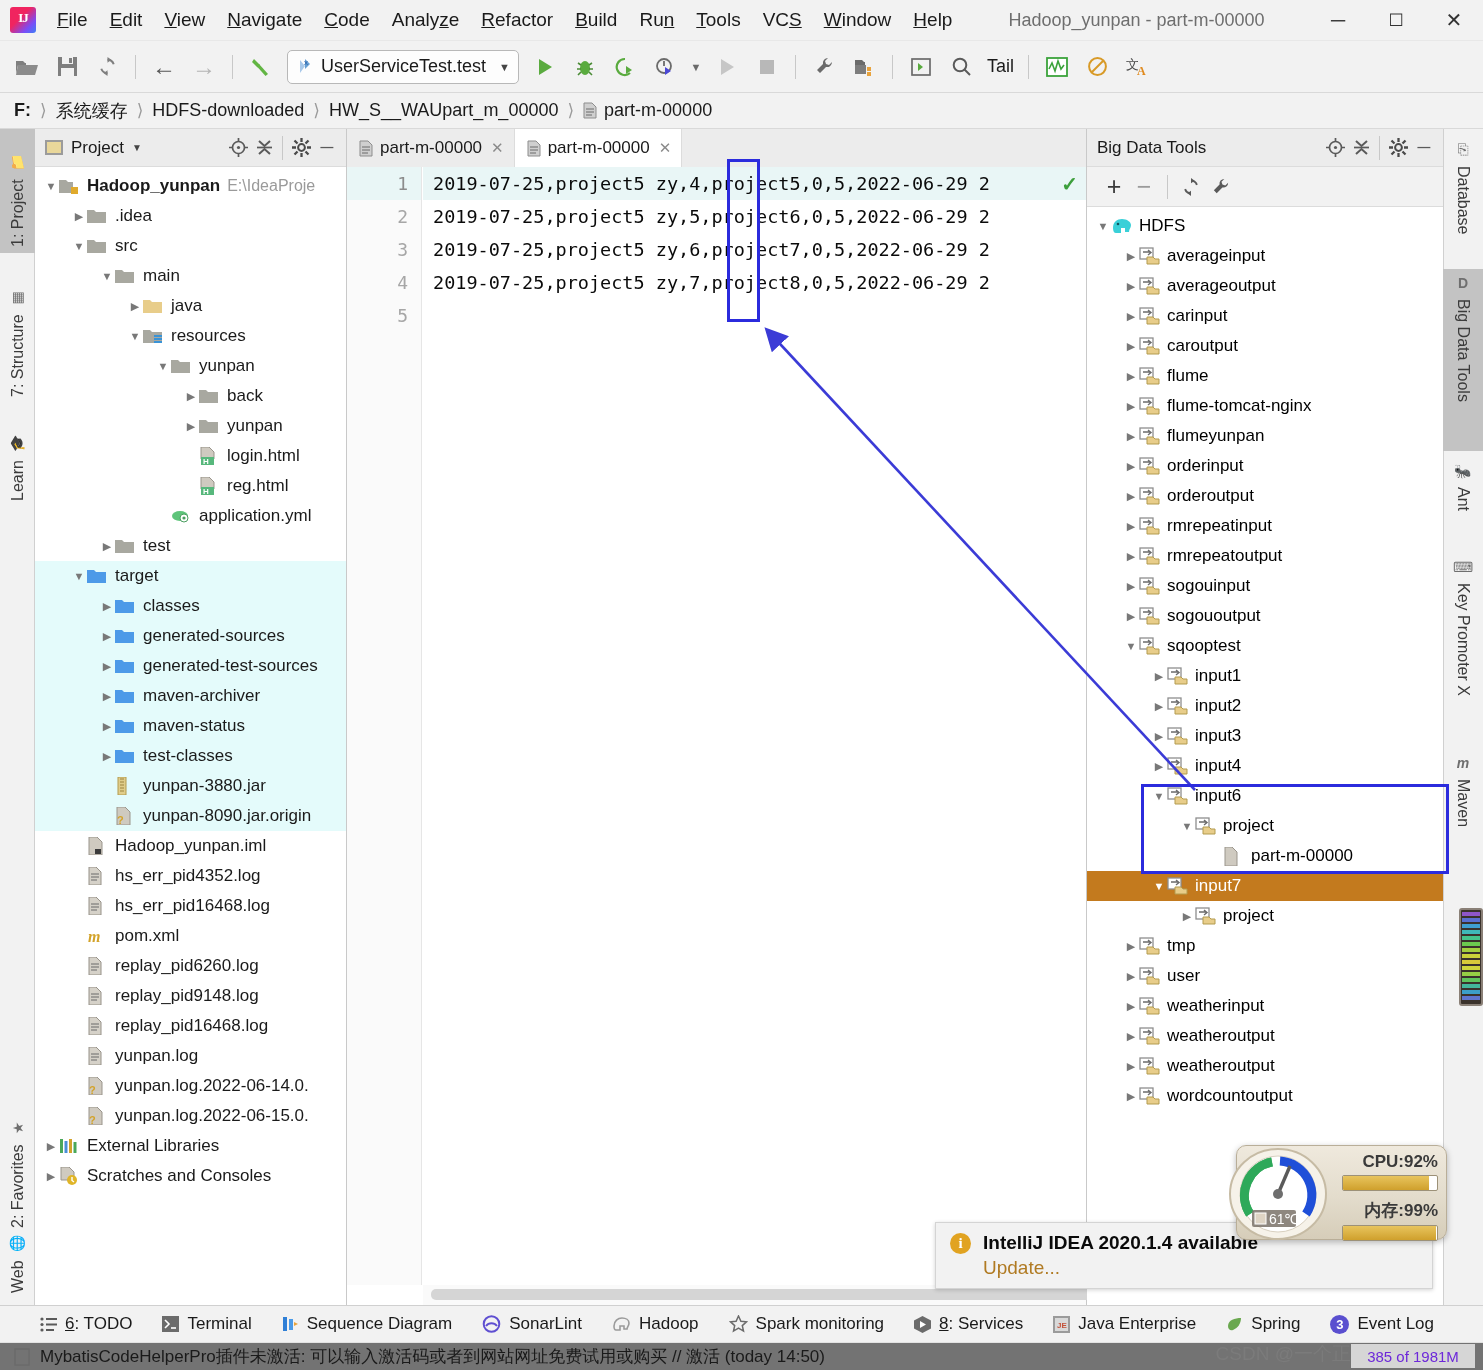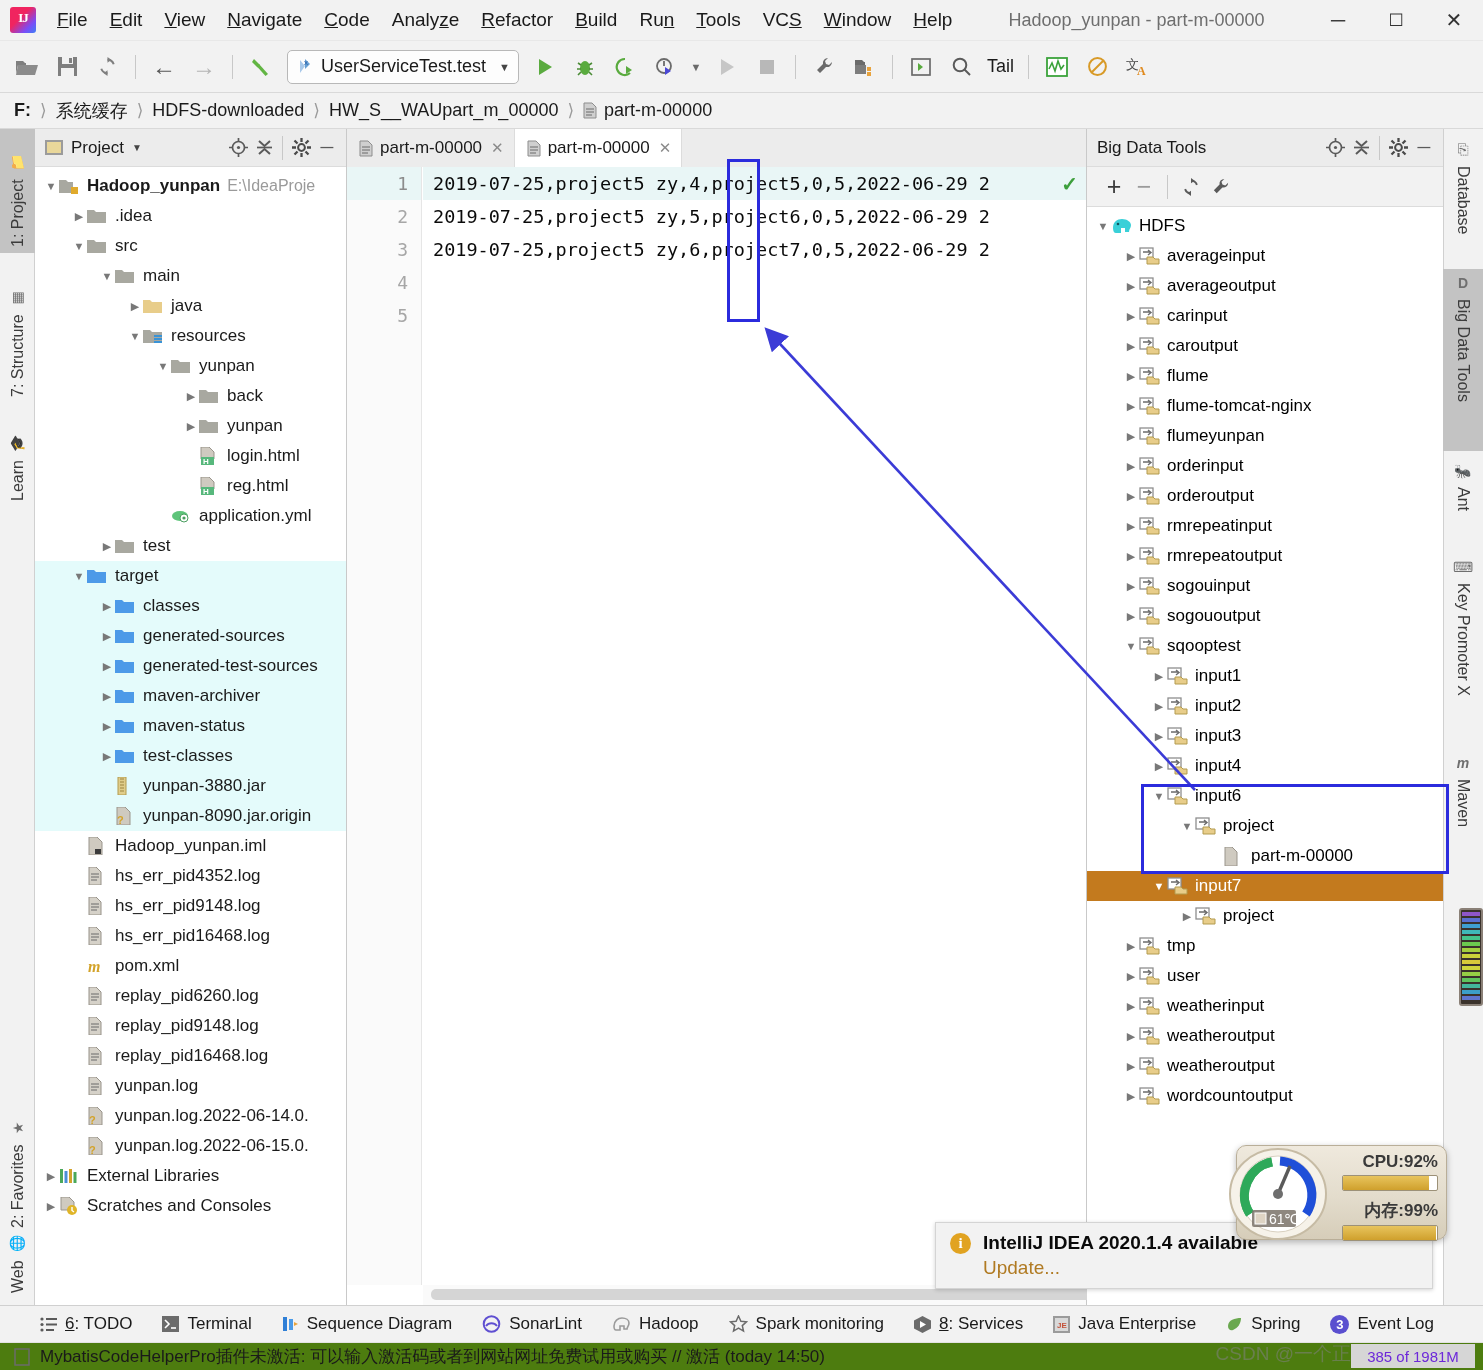--- a/index.html
+++ b/index.html
@@ -246,21 +246,21 @@
     position: absolute; left: 0; top: 1305px; width: 1483px; height: 37px;
     background: #f2f2f2; display: flex; align-items: center;
     border-top: 1px solid #d0d0d0; padding-left: 40px;
   }
   .sb-item { display: flex; align-items: center; font-size: 17px; color: #1a1a1a;
              margin-right: 30px; white-space: nowrap; }
   .sb-item .si { margin-right: 8px; display: flex; align-items: center; }
   .sb-item u { text-decoration: underline; }
   .infobar {
     position: absolute; left: 0; top: 1342px; width: 1483px; height: 28px;
-    background: #4d7c0f; display: flex; align-items: center; padding-left: 14px;
+    background: #737373; display: flex; align-items: center; padding-left: 14px;
     border-top: 1px solid #e2e2e2;
   }
   .infobar .txt { font-size: 17px; color: #1a1a1a; white-space: nowrap; }
   .memind {
     position: absolute; right: 8px; top: 1344px; width: 124px; height: 24px;
     background: #d6d6d6; font-size: 15px; color: #6d28d9;
     display: flex; align-items: center; justify-content: center; z-index: 20;
   }
   .watermark {
     position: absolute; right: 18px; top: 1341px; font-size: 19px;
@@ -760,30 +760,20 @@
           <span class="lbl">hs_err_pid4352.log</span>
         </div>
         <div class="row">
           <span class="arrow" style="margin-left: 36px;"></span>
           <span class="ficon">
             <svg width="16" height="18" viewBox="0 0 16 18">
               <path d="M2 0h7l5 5v13H2z" fill="#d5d1c8" stroke="#979289"></path>
               <path d="M4 7h8M4 10h8M4 13h6" stroke="#6b6b6b"></path>
             </svg>
           </span>
-          <span class="lbl">hs_err_pid9148.log</span>
-        </div>
-        <div class="row">
-          <span class="arrow" style="margin-left: 36px;"></span>
-          <span class="ficon">
-            <svg width="16" height="18" viewBox="0 0 16 18">
-              <path d="M2 0h7l5 5v13H2z" fill="#d5d1c8" stroke="#979289"></path>
-              <path d="M4 7h8M4 10h8M4 13h6" stroke="#6b6b6b"></path>
-            </svg>
-          </span>
           <span class="lbl">hs_err_pid16468.log</span>
         </div>
         <div class="row">
           <span class="arrow" style="margin-left: 36px;"></span>
           <span class="ficon">
             <svg width="20" height="18" viewBox="0 0 20 18">
               <text x="1" y="15" font-size="16" font-style="italic" font-weight="bold" fill="#d3a32a" font-family="serif">m</text>
             </svg>
           </span>
           <span class="lbl">pom.xml</span>
@@ -901,20 +891,21 @@
         <div class="gline cur">1</div>
         <div class="gline">2</div>
         <div class="gline">3</div>
         <div class="gline">4</div>
         <div class="gline">5</div>
       </div>
     <div class="codearea" id="codearea">
         <div class="cline cur">2019-07-25,project5 zy,4,project5,0,5,2022-06-29 2</div>
         <div class="cline">2019-07-25,project5 zy,5,project6,0,5,2022-06-29 2</div>
         <div class="cline">2019-07-25,project5 zy,6,project7,0,5,2022-06-29 2</div>
+        <div class="cline">2019-07-25,project5 zy,7,project8,0,5,2022-06-29 2</div>
         <div class="cline"></div>
       </div>
     <div class="ok-check">✓</div>
     <div class="hscroll">
       <div class="thumb"></div>
     </div>
   </div>
 
   <div class="bdtpanel">
     <div class="panel-head">

